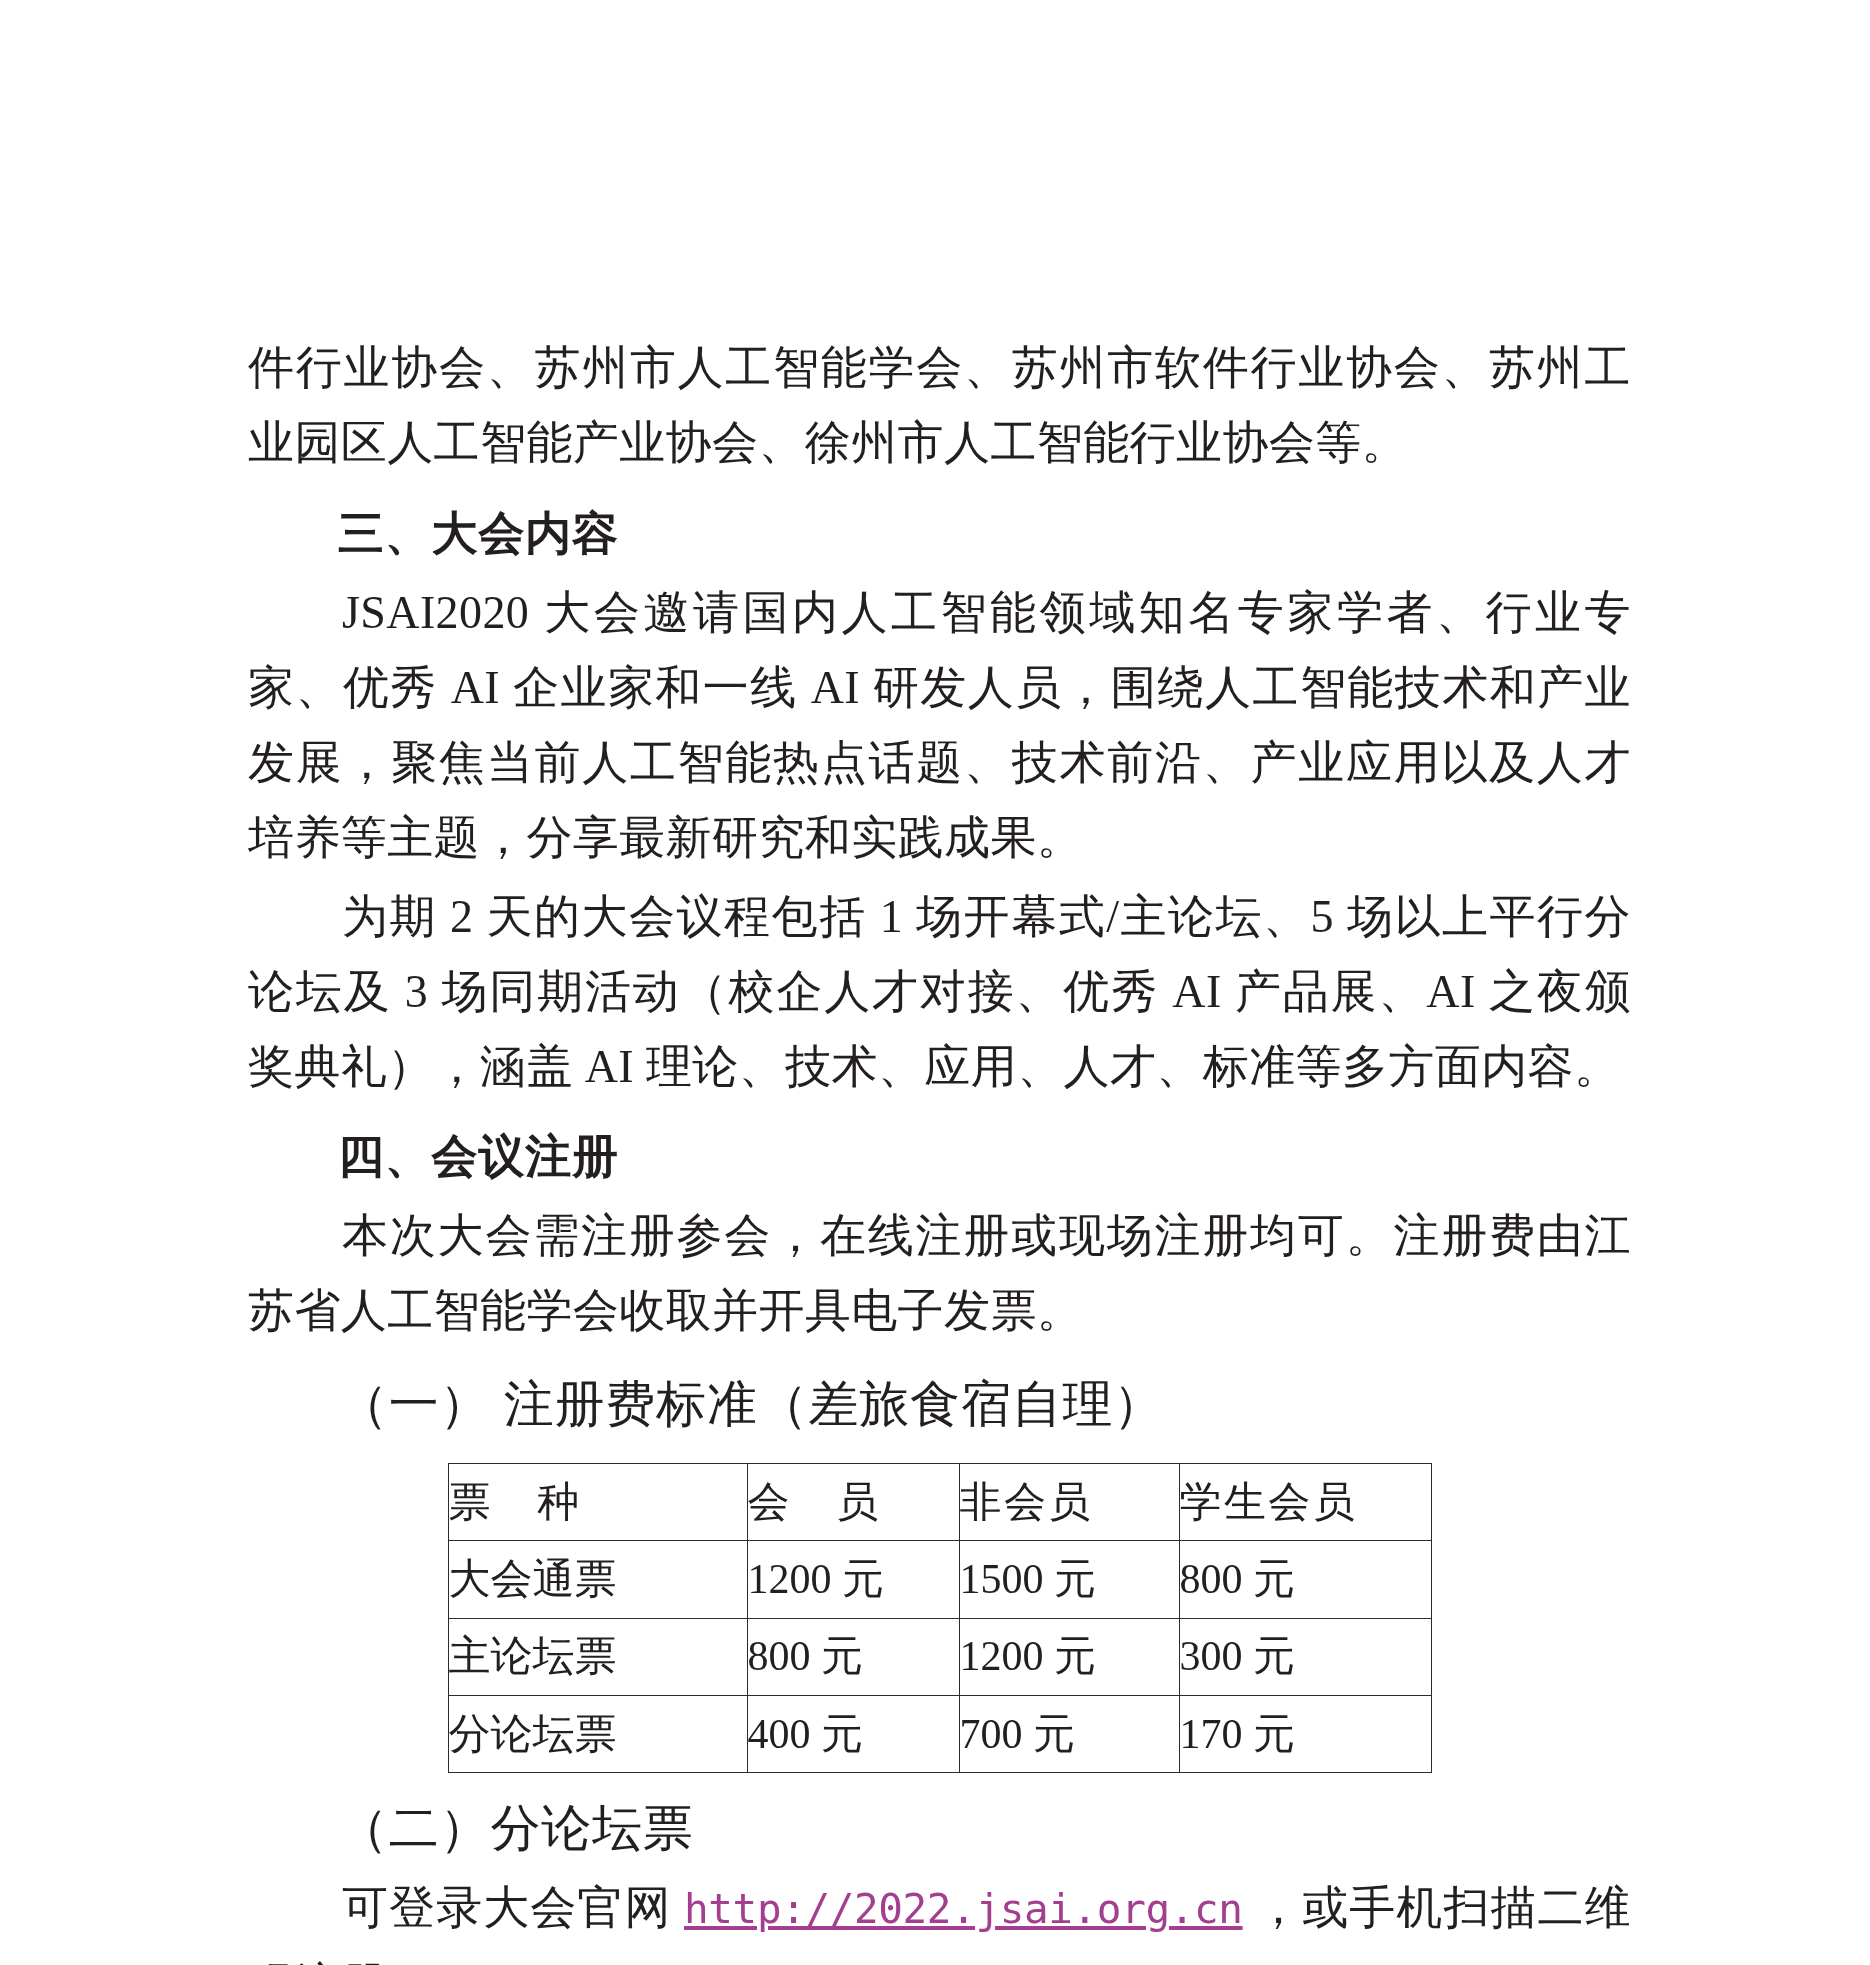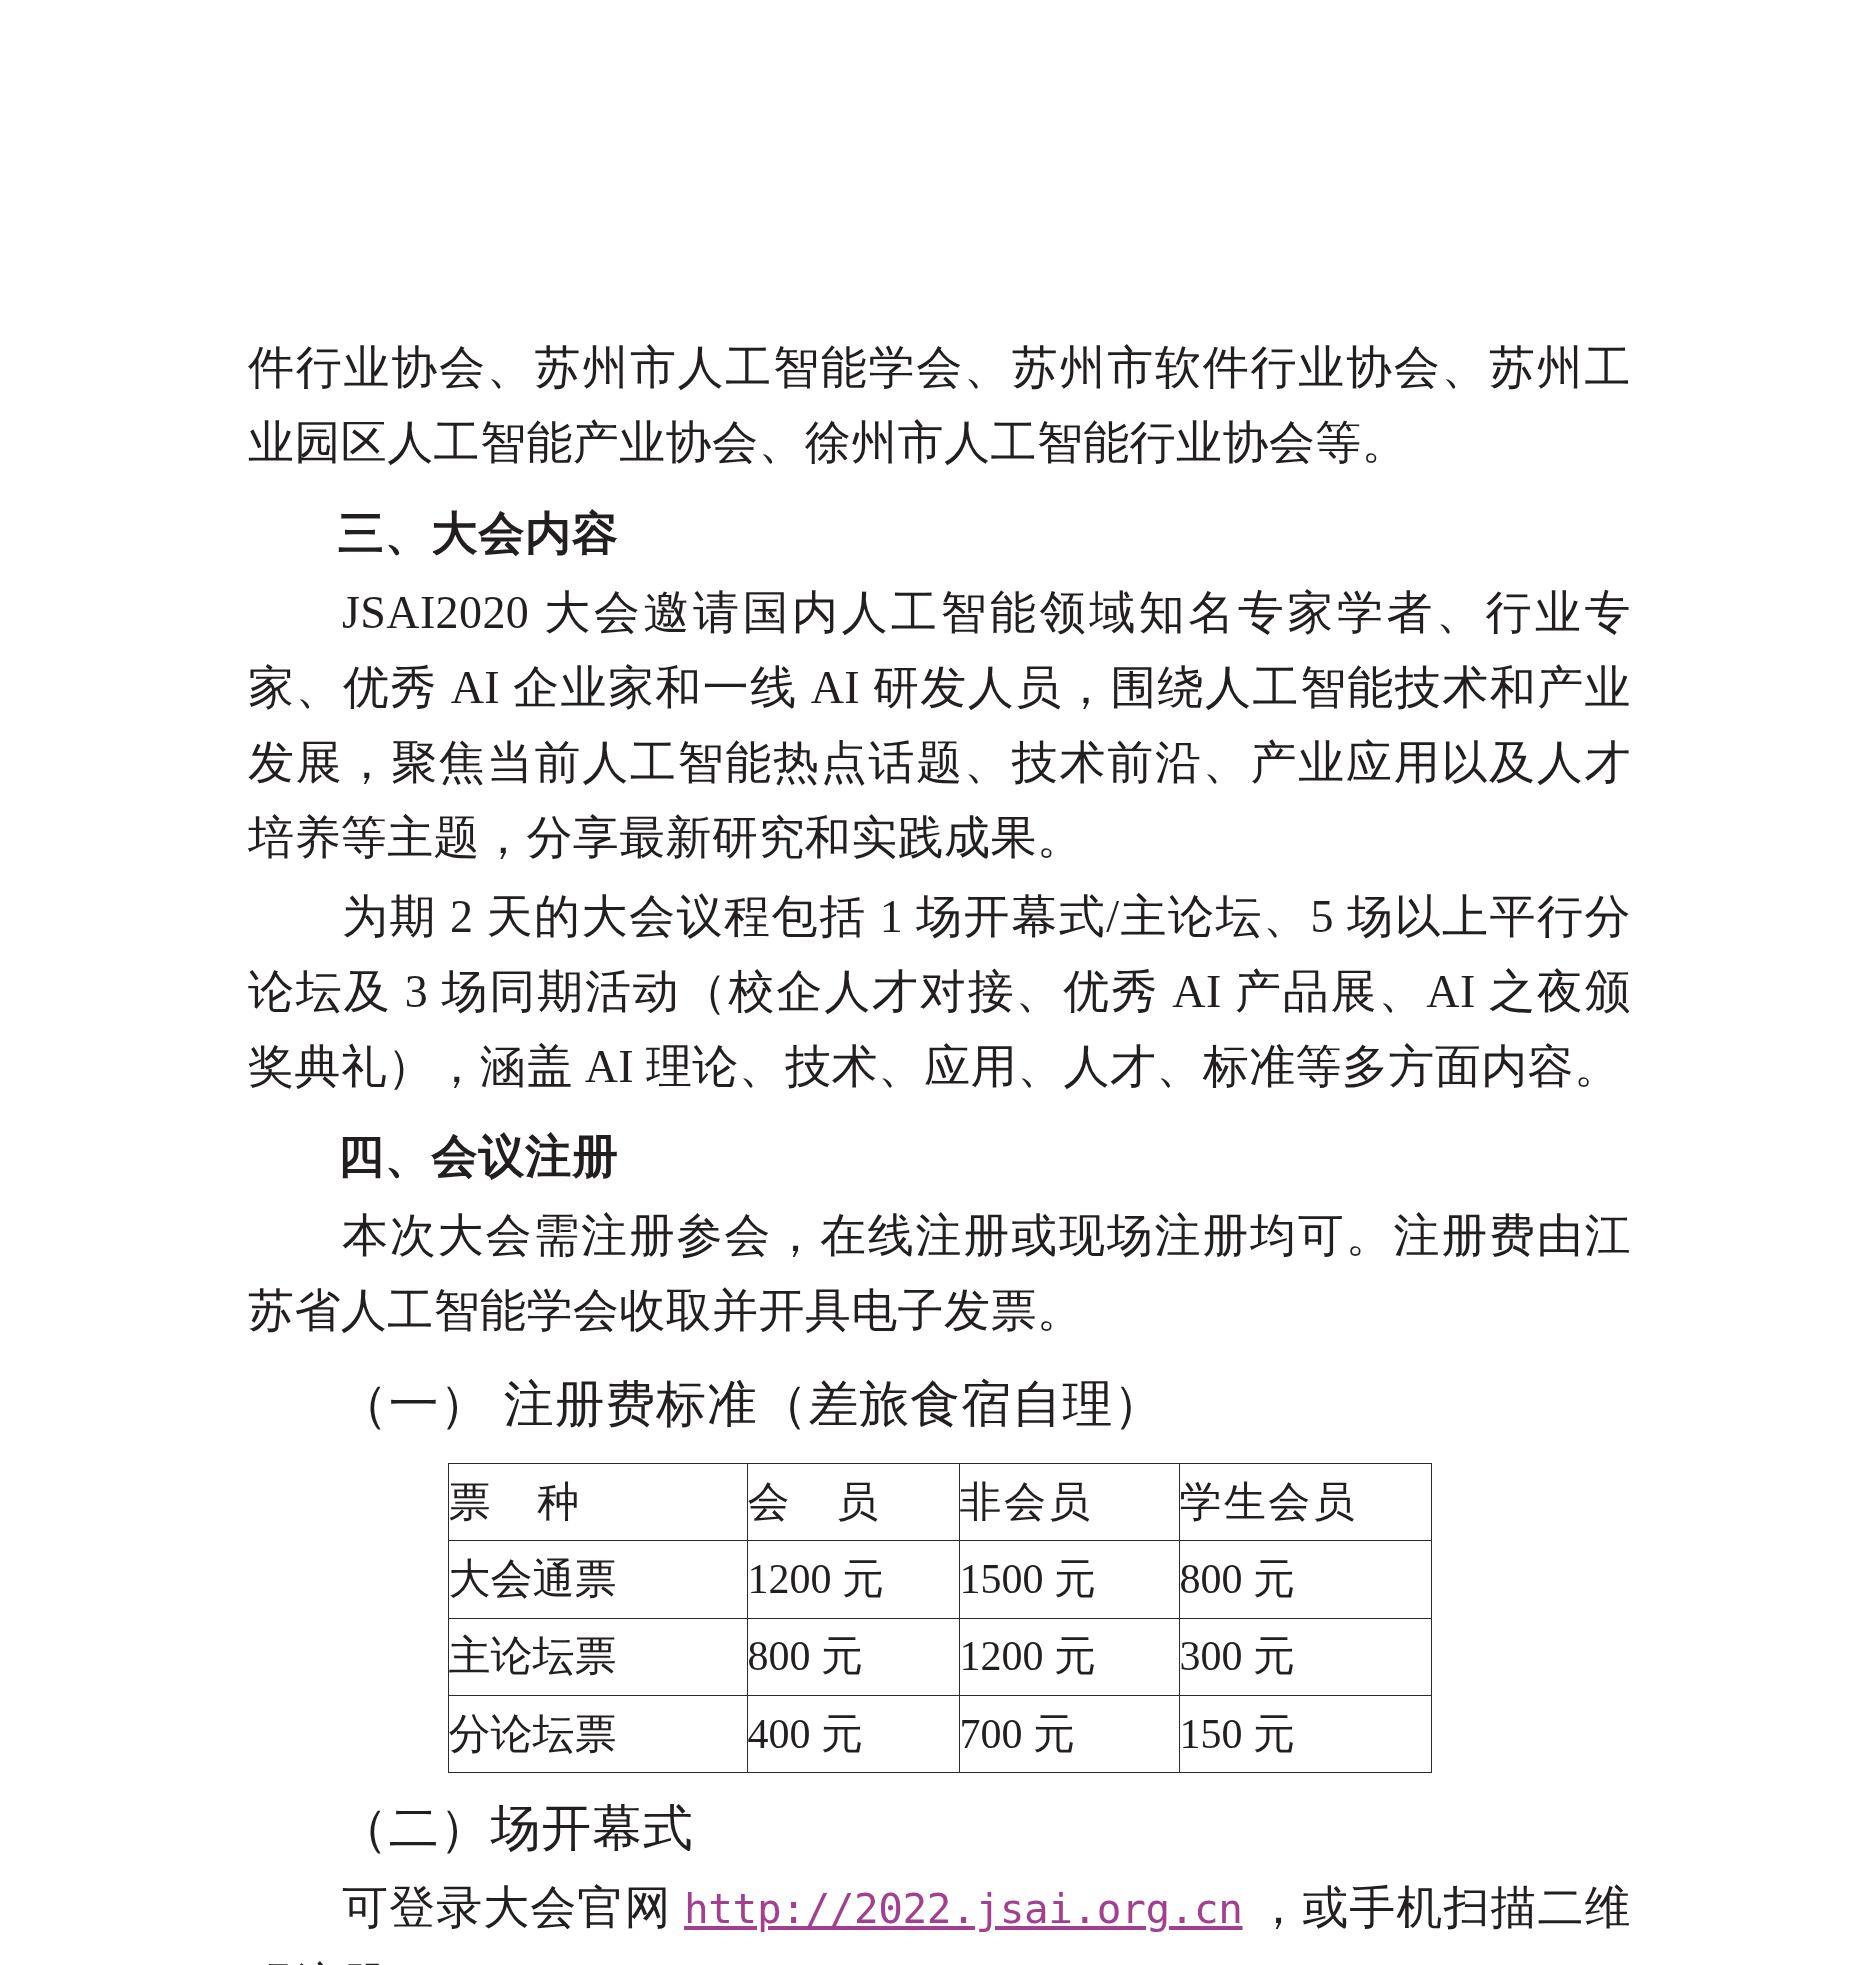--- a/index.html
+++ b/index.html
@@ -144,25 +144,25 @@
           <tr>
             <td>主论坛票</td>
             <td>800 元</td>
             <td>1200 元</td>
             <td>300 元</td>
           </tr>
           <tr>
             <td>分论坛票</td>
             <td>400 元</td>
             <td>700 元</td>
-            <td>150 元</td>
+            <td>170 元</td>
           </tr>
         </tbody>
       </table>
     </div>
 
-    <p class="sub-heading">（二）场开幕式</p>
+    <p class="sub-heading">（二）分论坛票</p>
 
     <p class="para indent"><span>可登录大会官网 </span><a class="doc-link" href="#">http://2022.jsai.org.cn</a><span> ，或手机扫描二维码注册。</span></p>
 
   </div>
 </div>
 
 
 </body></html>

